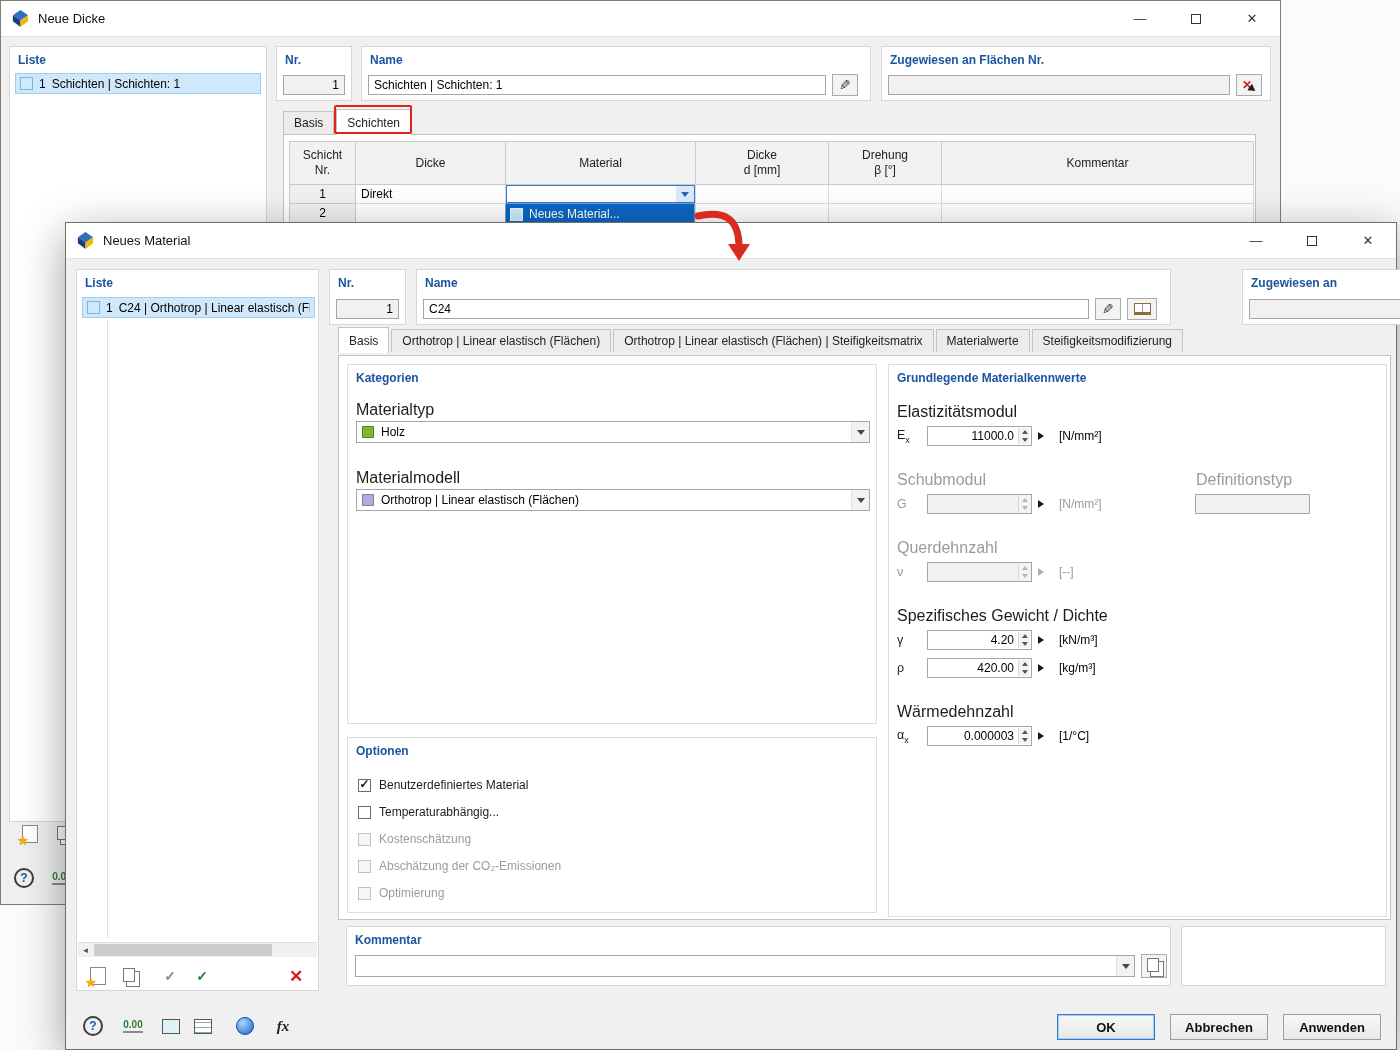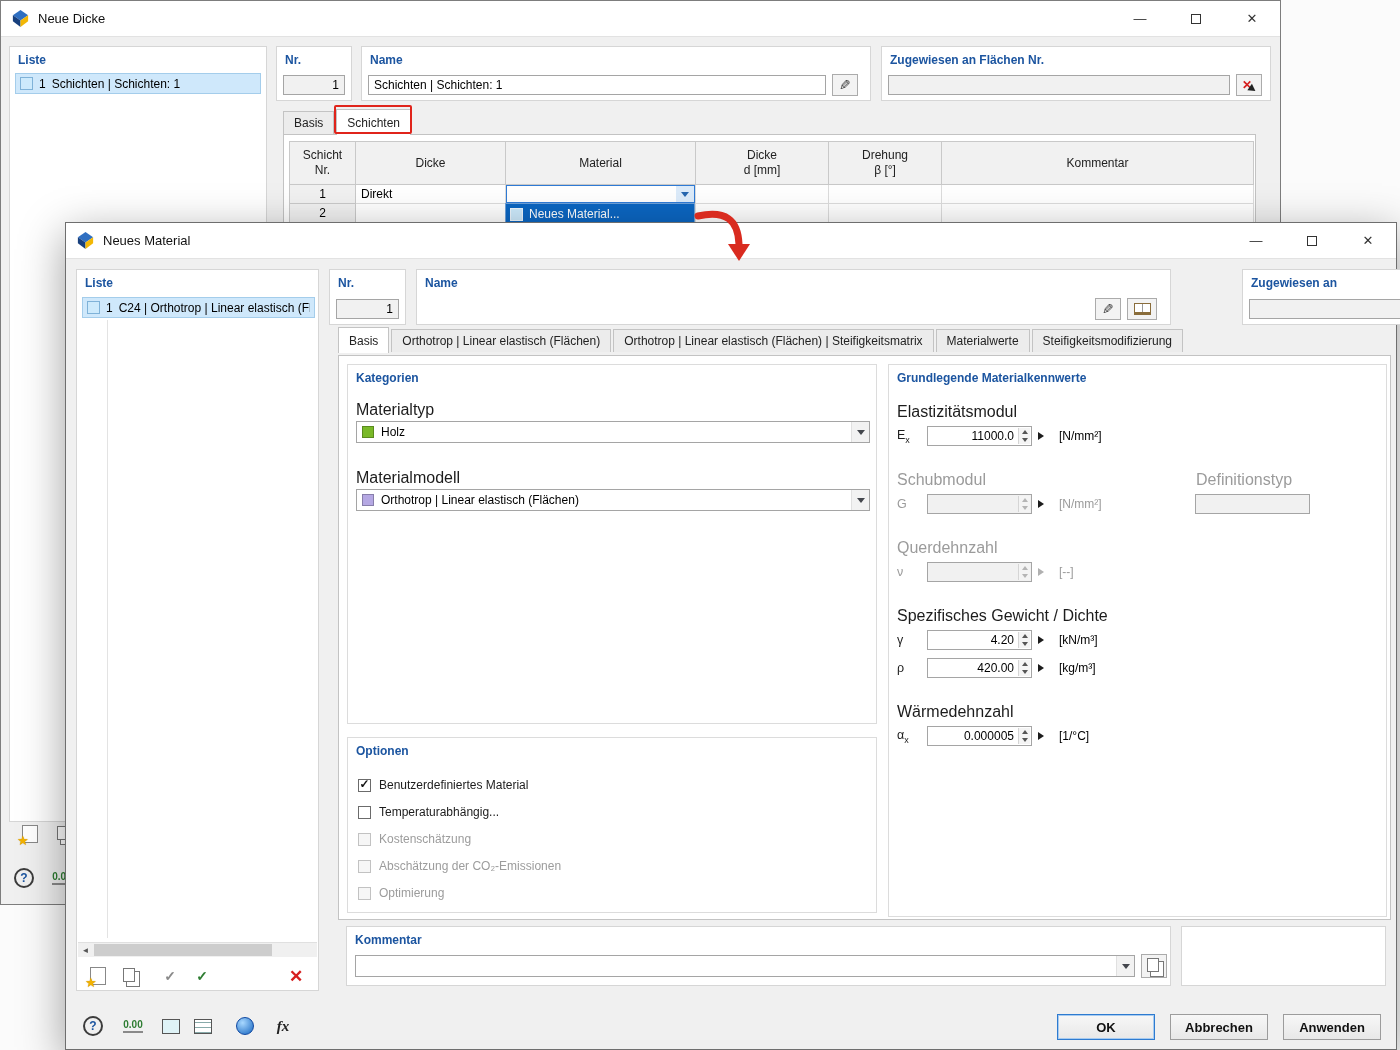--- a/index.html
+++ b/index.html
@@ -309,20 +309,21 @@
       </div>
     </div>
 
     <div class="panel" style="left:263px;top:46px;width:77px;height:56px">
       <div class="plabel">Nr.</div>
       <div class="field readonly right" style="left:6px;top:29px;right:6px">1</div>
     </div>
 
     <div class="panel" style="left:350px;top:46px;width:755px;height:56px">
       <div class="plabel">Name</div>
+      <div class="field" style="left:6px;top:29px;width:666px">C24</div>
       <span class="sq-btn" style="left:678px;top:28px;width:26px">
         <span class="edit-glyph">✎</span>
       </span>
       <span class="sq-btn" style="left:710px;top:28px;width:30px">
         <span class="icon-book"></span>
       </span>
     </div>
 
     <div class="panel" style="left:1176px;top:46px;width:210px;height:56px">
       <div class="plabel">Zugewiesen an</div>
@@ -489,21 +490,21 @@
           <span class="detail-btn">
               <i class="tri-right"></i>
             </span>
           <span class="unit">[kg/m³]</span>
         </div>
 
         <div class="seclabel" style="left:8px;top:338px">Wärmedehnzahl</div>
         <div class="kv-row" style="left:8px;top:360px">
           <span class="sym"><span>α</span><sub>x</sub></span>
           <div class="num-field">
-            <span>0.000005</span>
+            <span>0.000003</span>
             <span class="spin">
                 <span>
                   <i class="t-up"></i>
                 </span>
                 <span>
                   <i class="t-dn"></i>
                 </span>
               </span>
           </div>
           <span class="detail-btn">

